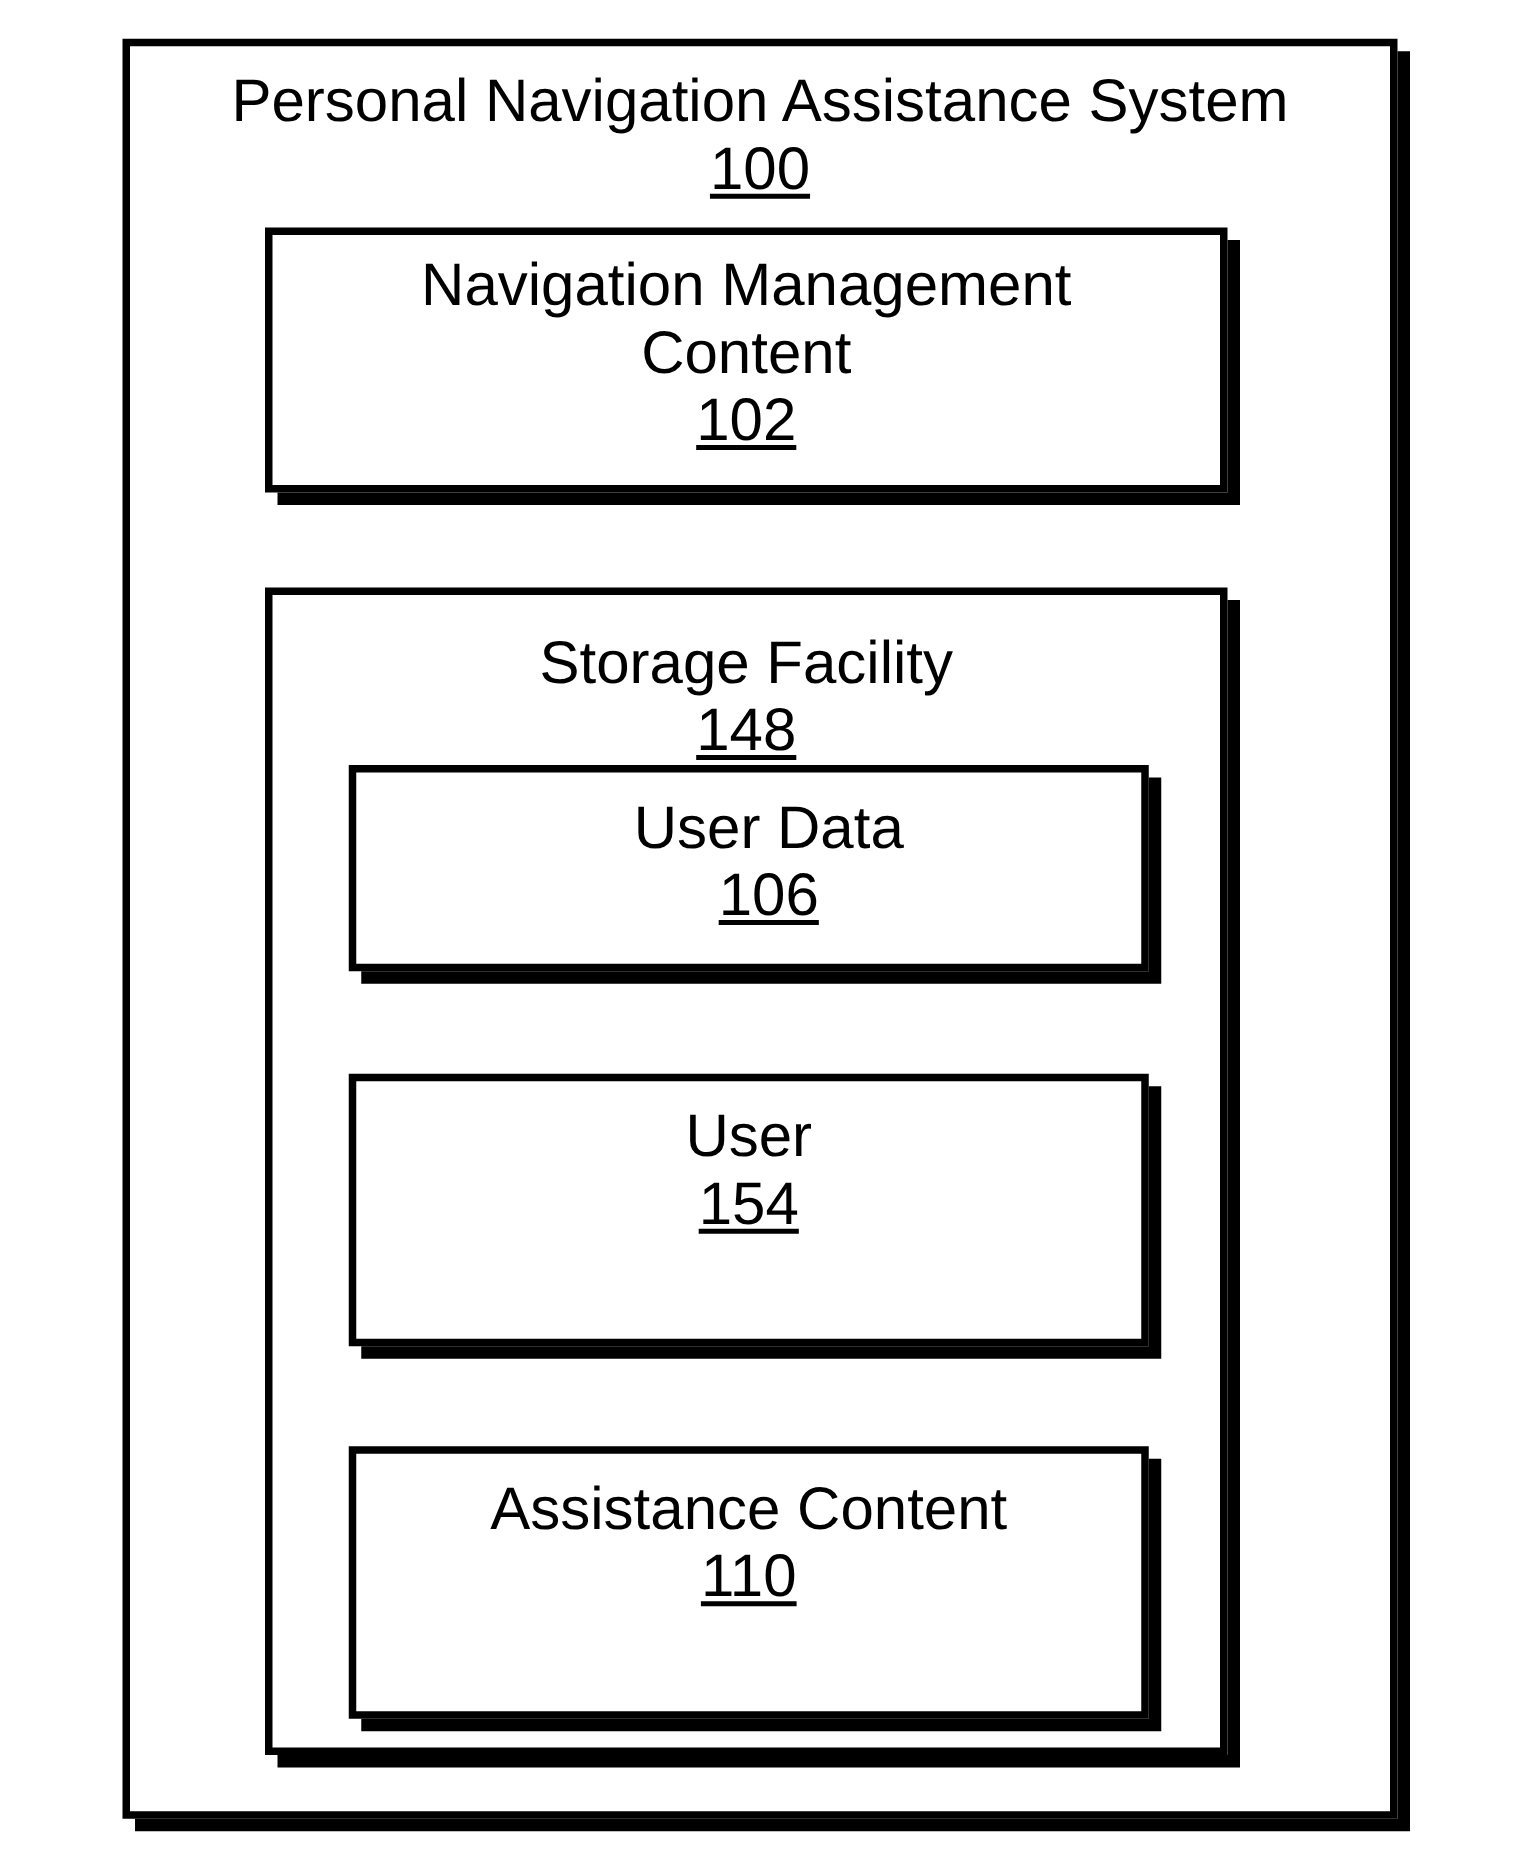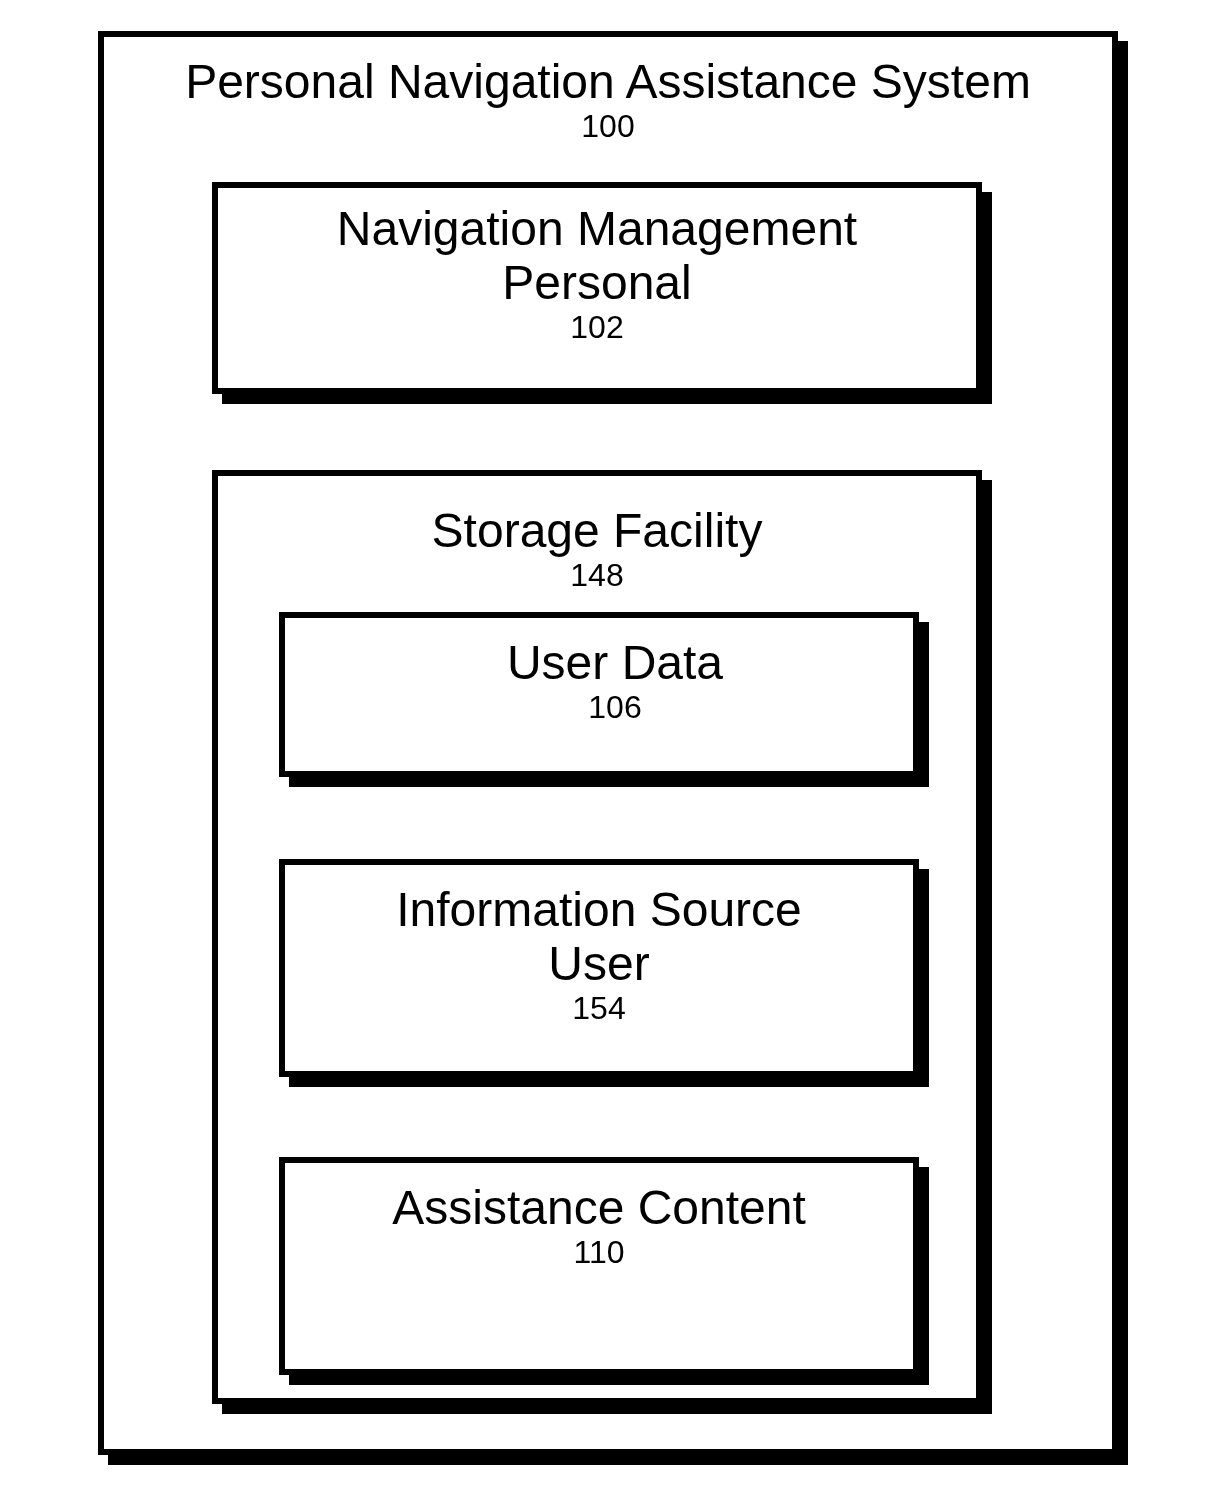--- a/index.html
+++ b/index.html
@@ -35,21 +35,22 @@
     flex-direction: column;
     align-items: center;
     justify-content: flex-start;
     text-align: center;
     line-height: 1.12;
   }
   .title-line {
     font-size: 48px;
   }
   .num-line {
-    font-size: 32px;
+    font-size: 48px;
+    text-decoration: underline;
     text-underline-offset: 4px;
     text-decoration-thickness: 4px;
   }
 </style>
 </head>
 <body>
 
 <div class="page">
 
   <div class="shadow-back" style="left:108px; top:41px; width:1020px; height:1424px;"></div>
@@ -57,21 +58,21 @@
     <div class="label-stack" style="position:absolute; left:0; right:0; top:18px;">
       <div class="title-line">Personal Navigation Assistance System</div>
       <div class="num-line">100</div>
     </div>
   </div>
 
   <div class="shadow-back" style="left:222px; top:192px; width:770px; height:212px;"></div>
   <div class="shadow-box" style="left:212px; top:182px; width:770px; height:212px;">
     <div class="label-stack" style="position:absolute; left:0; right:0; top:14px;align-items:center;">
       <div class="title-line">Navigation Management</div>
-      <div class="title-line">Personal</div>
+      <div class="title-line">Content</div>
       <div class="num-line">102</div>
     </div>
   </div>
 
   <div class="shadow-back" style="left:222px; top:480px; width:770px; height:934px;"></div>
   <div class="shadow-box" style="left:212px; top:470px; width:770px; height:934px;">
     <div class="label-stack" style="position:absolute; left:0; right:0; top:16px;margin-top:12px;">
       <div class="title-line">Storage Facility</div>
       <div class="num-line">148</div>
     </div>
@@ -81,21 +82,20 @@
   <div class="shadow-box" style="left:279px; top:612px; width:640px; height:165px;">
     <div class="label-stack" style="position:absolute; left:0; right:0; top:18px;padding-left:32px;">
       <div class="title-line">User Data</div>
       <div class="num-line">106</div>
     </div>
   </div>
 
   <div class="shadow-back" style="left:289px; top:869px; width:640px; height:218px;"></div>
   <div class="shadow-box" style="left:279px; top:859px; width:640px; height:218px;">
     <div class="label-stack" style="position:absolute; left:0; right:0; top:18px;">
-      <div class="title-line">Information Source</div>
       <div class="title-line">User</div>
       <div class="num-line">154</div>
     </div>
   </div>
 
   <div class="shadow-back" style="left:289px; top:1167px; width:640px; height:218px;"></div>
   <div class="shadow-box" style="left:279px; top:1157px; width:640px; height:218px;">
     <div class="label-stack" style="position:absolute; left:0; right:0; top:18px;">
       <div class="title-line">Assistance Content</div>
       <div class="num-line">110</div>

